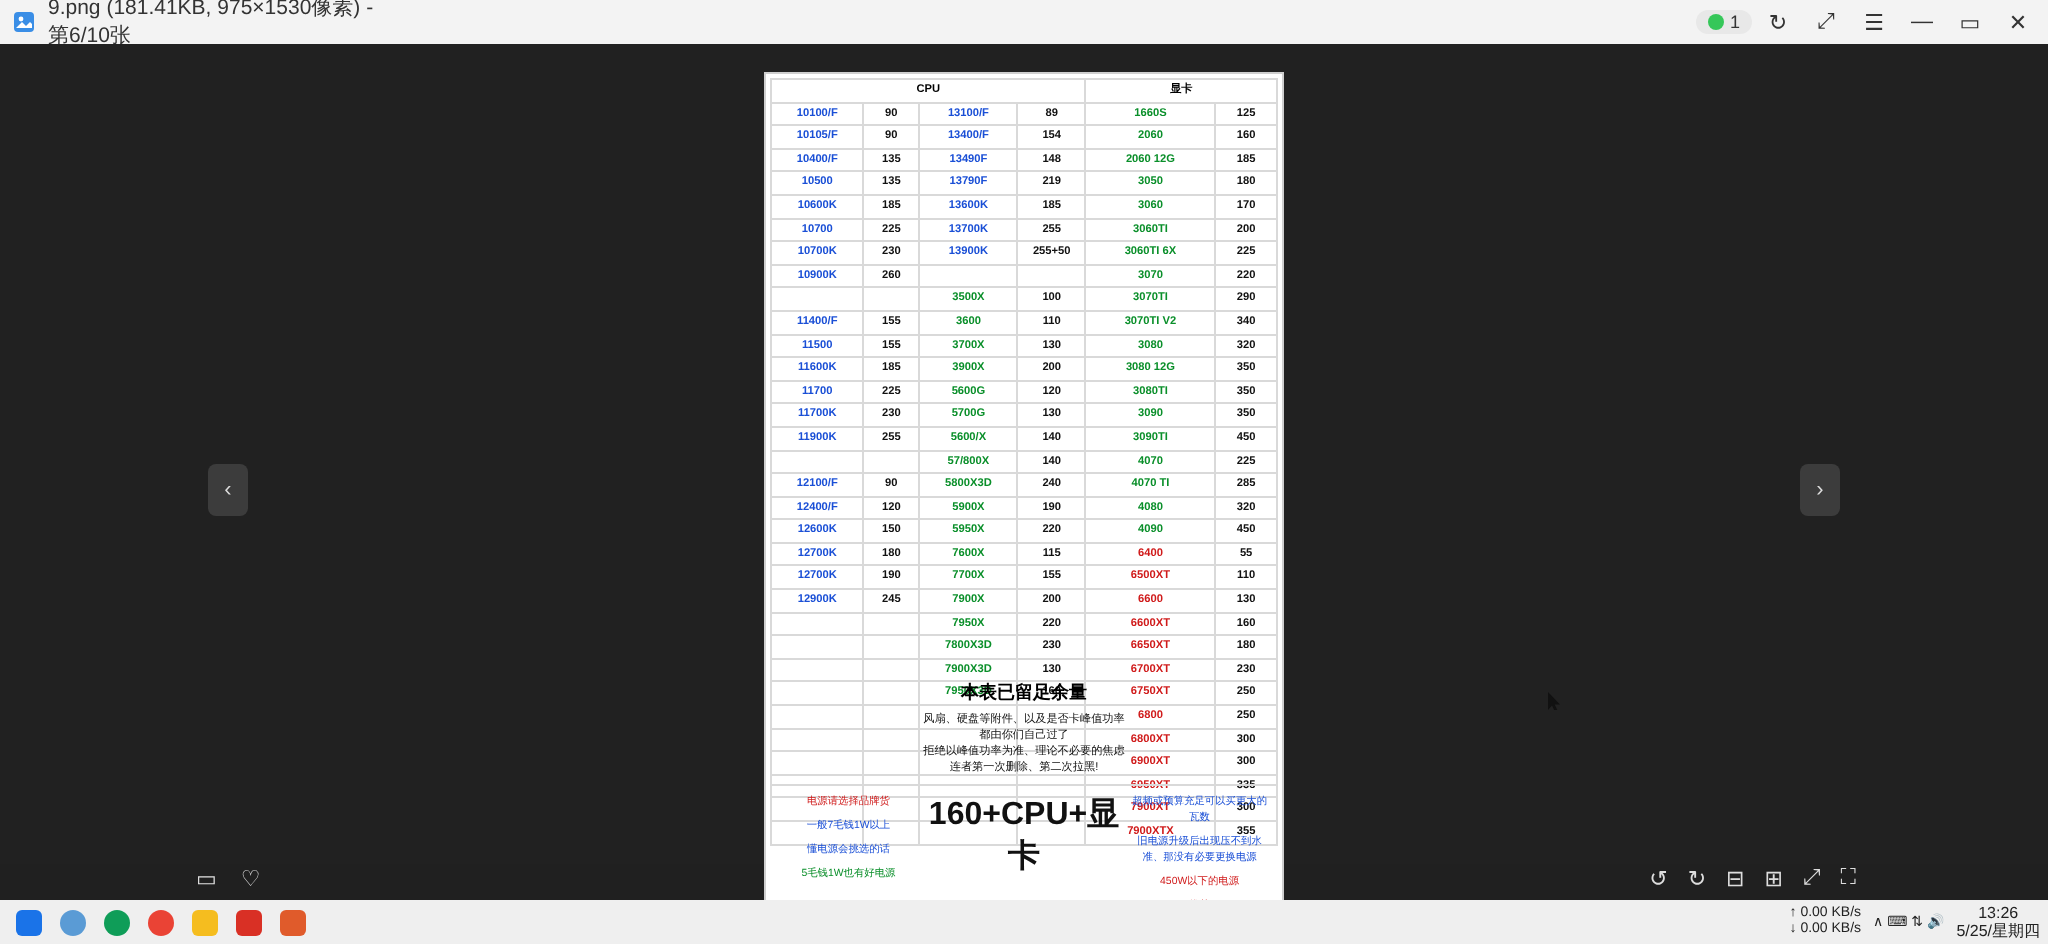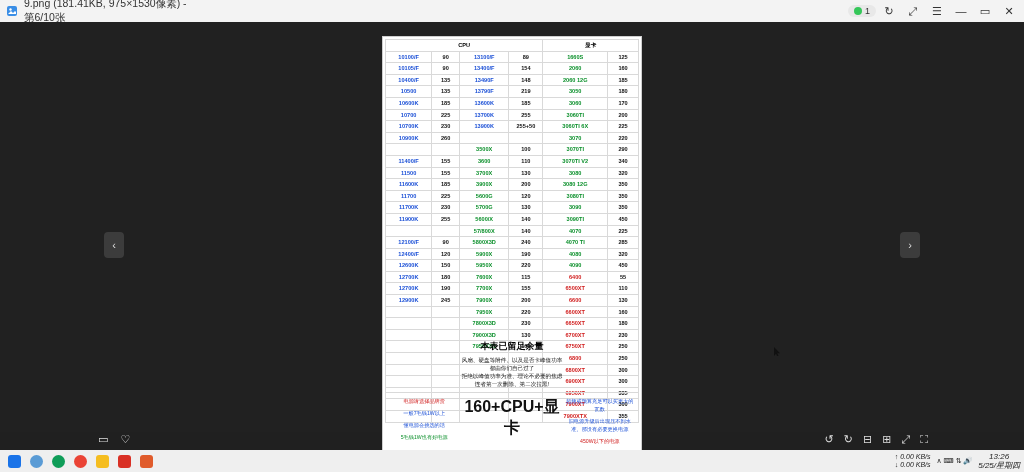--- a/index.html
+++ b/index.html
@@ -59,21 +59,21 @@
   
   .toolrow{position:absolute;top:432px;left:0;width:1024px;height:18px;color:#ddd;font-size:11px;}
   .toolrow .lt{position:absolute;left:98px;top:1px;display:flex;gap:12px;}
   .toolrow .rt{position:absolute;right:96px;top:1px;display:flex;gap:10px;}
 
   
   .taskbar{position:absolute;top:450px;left:0;width:1024px;height:22px;background:#efefef;
            display:flex;align-items:center;}
   .tb-apps{display:flex;align-items:center;gap:9px;padding-left:8px;}
   .sq{width:13px;height:13px;border-radius:3px;display:inline-block;}
-  .tray{position:absolute;right:4px;display:flex;align-items:center;gap:6px;font-size:7px;color:#222;font-style:italic;}
+  .tray{position:absolute;right:4px;display:flex;align-items:center;gap:6px;font-size:7px;color:#222;}
   .net{line-height:8px;text-align:left;}
   .clock{font-size:8px;line-height:9px;text-align:center;}
   .mouse{position:absolute;left:774px;top:320px;width:6px;height:9px;}
 </style>
 </head>
 <body>
 
 <div class="app">
 
   <div class="titlebar">

